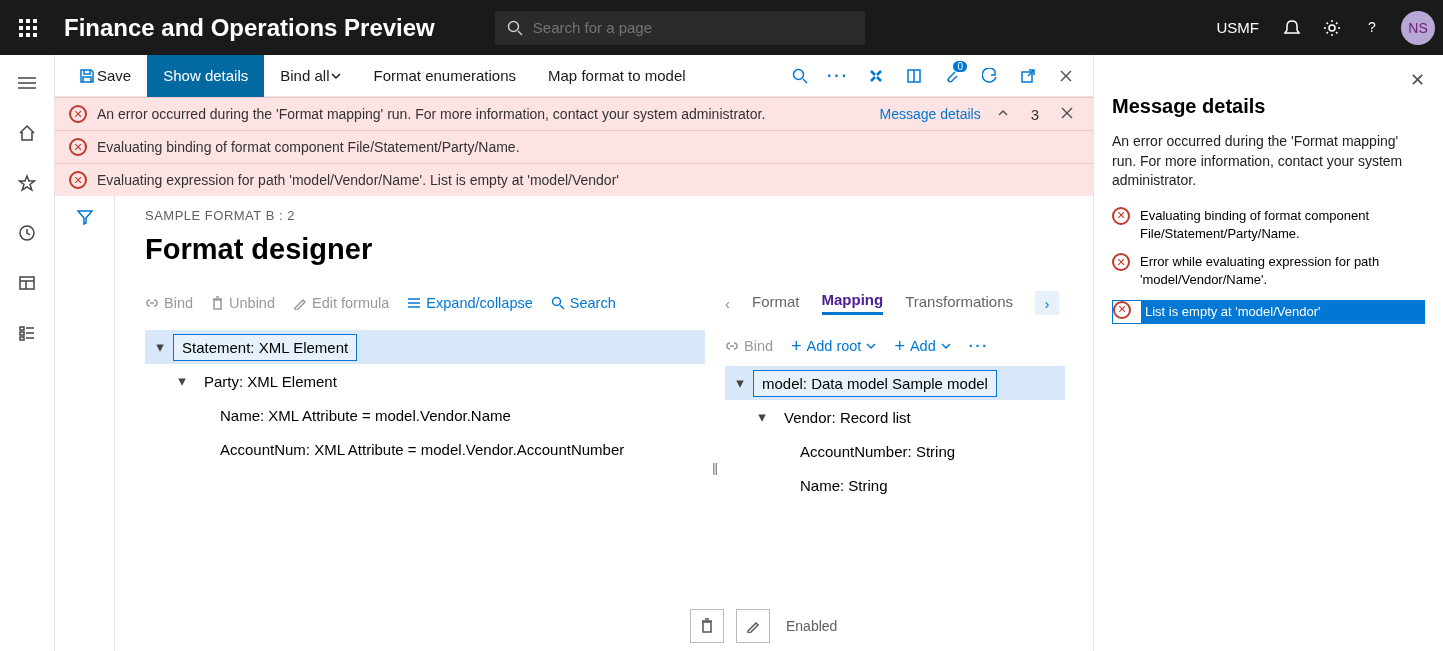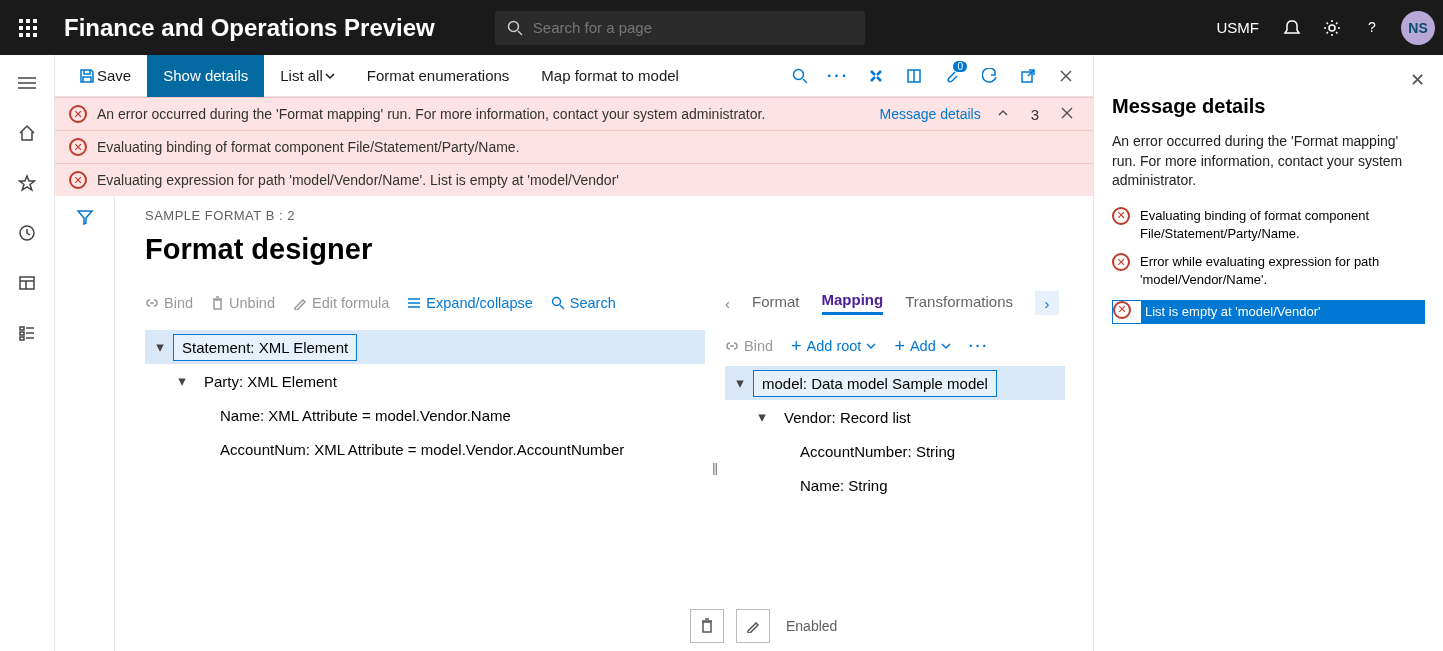--- a/index.html
+++ b/index.html
@@ -10,21 +10,21 @@
 .waffle { width: 40px; height: 40px; display: flex; align-items: center; justify-content: center; cursor: pointer; }
 .waffle-dots { display: grid; grid-template-columns: repeat(3,4px); grid-gap: 3px; }
 .waffle-dots span { width: 4px; height: 4px; background: #fff; }
 .app-title { font-size: 24px; font-weight: 600; margin-left: 16px; }
 .searchbar { margin-left: 60px; width: 370px; height: 34px; background: #2b2b2b; border-radius: 2px; display: flex; align-items: center; padding: 0 12px; color: #ccc; }
 .searchbar svg { margin-right: 10px; }
 .searchbar input { background: transparent; border: none; color: #fff; font-size: 15px; flex: 1; outline: none; }
 .top-right { margin-left: auto; display: flex; align-items: center; gap: 18px; }
 .top-right .ico { width: 22px; height: 22px; display: flex; align-items: center; justify-content: center; cursor: pointer; color:#fff; }
 .company { font-size: 15px; color:#fff; margin-right:4px; }
-.avatar { width: 34px; height: 34px; border-radius: 50%; background: #b8a8d8; color: #0c4a6e; display: flex; align-items: center; justify-content: center; font-weight: 700; font-size: 14px; }
+.avatar { width: 34px; height: 34px; border-radius: 50%; background: #b8a8d8; color: #701a75; display: flex; align-items: center; justify-content: center; font-weight: 400; font-size: 14px; }
 
 
 .shell { flex:1; display:flex; min-height:0; }
 .leftrail { width: 55px; border-right: 1px solid #e5e5e5; display: flex; flex-direction: column; align-items: center; padding-top: 8px; gap: 10px; }
 .leftrail .ri { width: 40px; height: 40px; display: flex; align-items: center; justify-content: center; color: #444; cursor: pointer; }
 
 
 .maincol { flex:1; display:flex; flex-direction:column; min-width:0; }
 
 
@@ -189,21 +189,21 @@
 
     <div class="ribbon">
       <div class="rbtn">
         <svg width="16" height="16" style="color:#0078d4">
             <path d="M2 2 L12 2 L14 4 L14 14 L2 14 Z M5 2 L5 6 L11 6 L11 2 M4 9 L12 9 L12 14 L4 14 Z"></path>
           </svg>
         <span>Save</span>
       </div>
       <div class="rbtn primary">Show details</div>
       <div class="rbtn">
-          <span>List all</span> 
+          <span>Bind all</span> 
           <svg width="10" height="10">
             <path d="M1 3 L5 7 L9 3"></path>
           </svg>
         </div>
       <div class="rbtn">Format enumerations</div>
       <div class="rbtn">Map format to model</div>
       <div class="riconset">
         <div class="ic">
             <svg width="16" height="16">
               <circle cx="6.5" cy="6.5" r="5"></circle>

